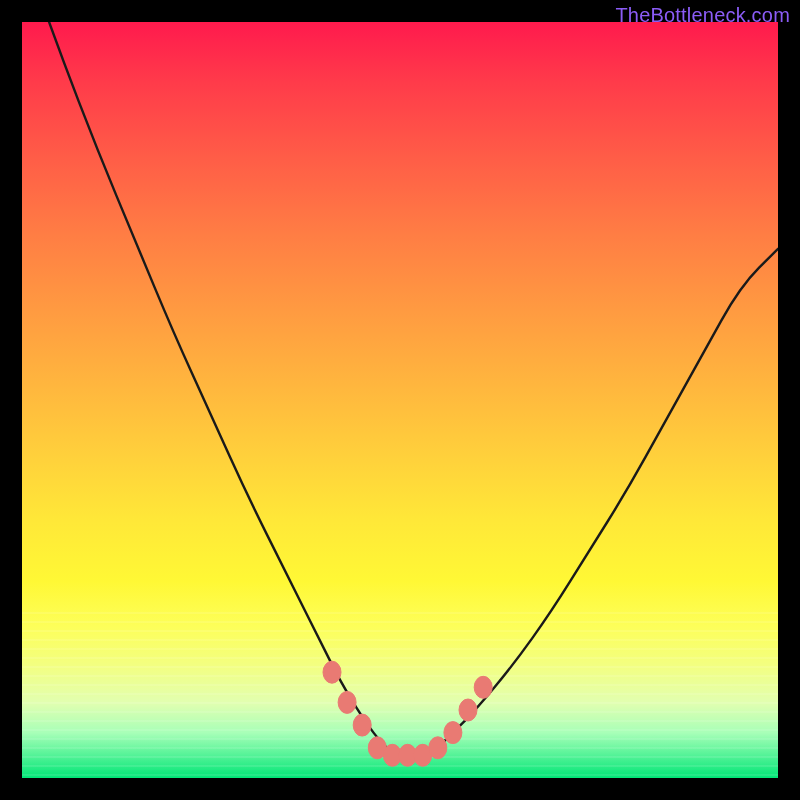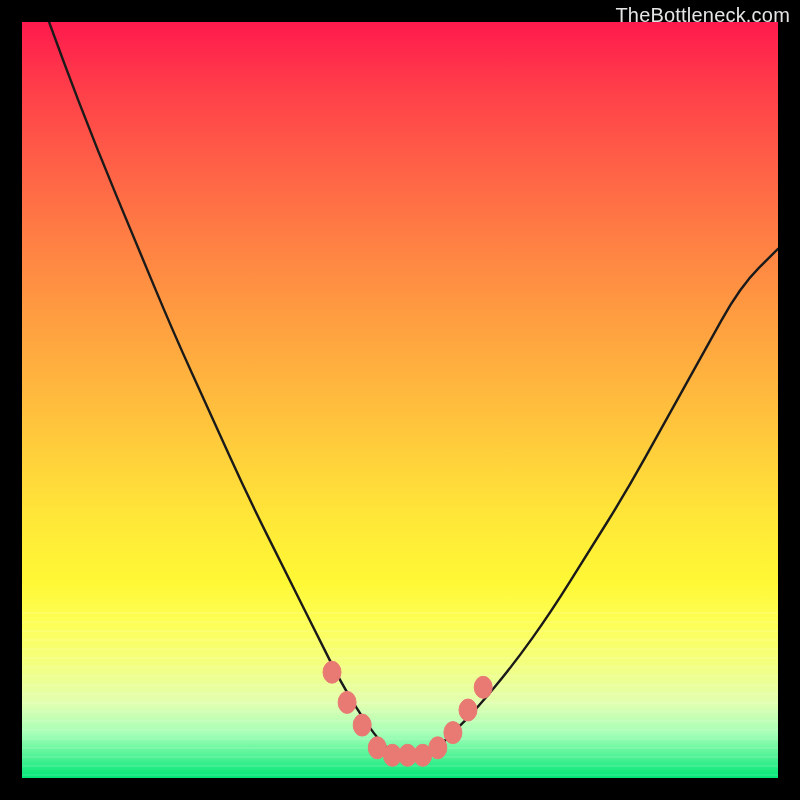--- a/index.html
+++ b/index.html
@@ -55,21 +55,21 @@
       rgba(255,255,255,0.10) 2px,
       rgba(255,255,255,0.0) 2px,
       rgba(255,255,255,0.0) 9px
     );
     pointer-events: none;
   }
   .watermark {
     position: absolute;
     top: 4px;
     right: 10px;
-    color: #e5e5e5;
+    color: #8b5cf6;
     font-size: 20px;
     font-weight: 500;
     letter-spacing: 0.2px;
     user-select: none;
   }
   svg.curve {
     position: absolute;
     top: 0; left: 0;
     width: 756px;
     height: 756px;

